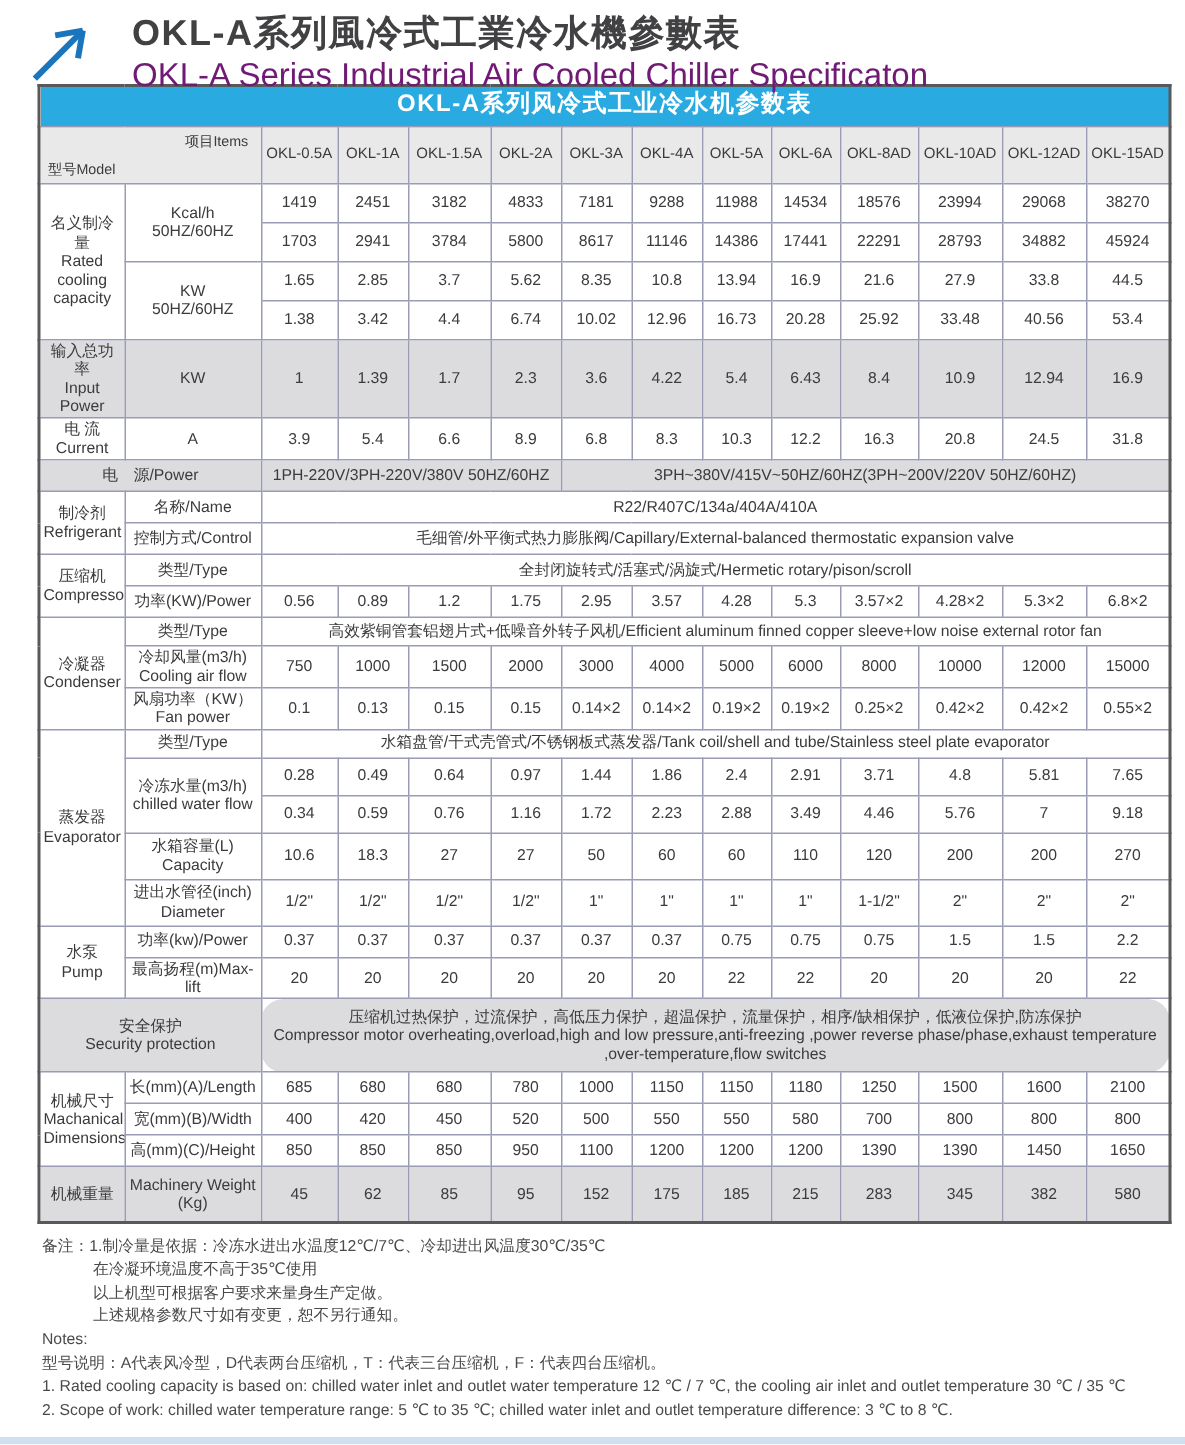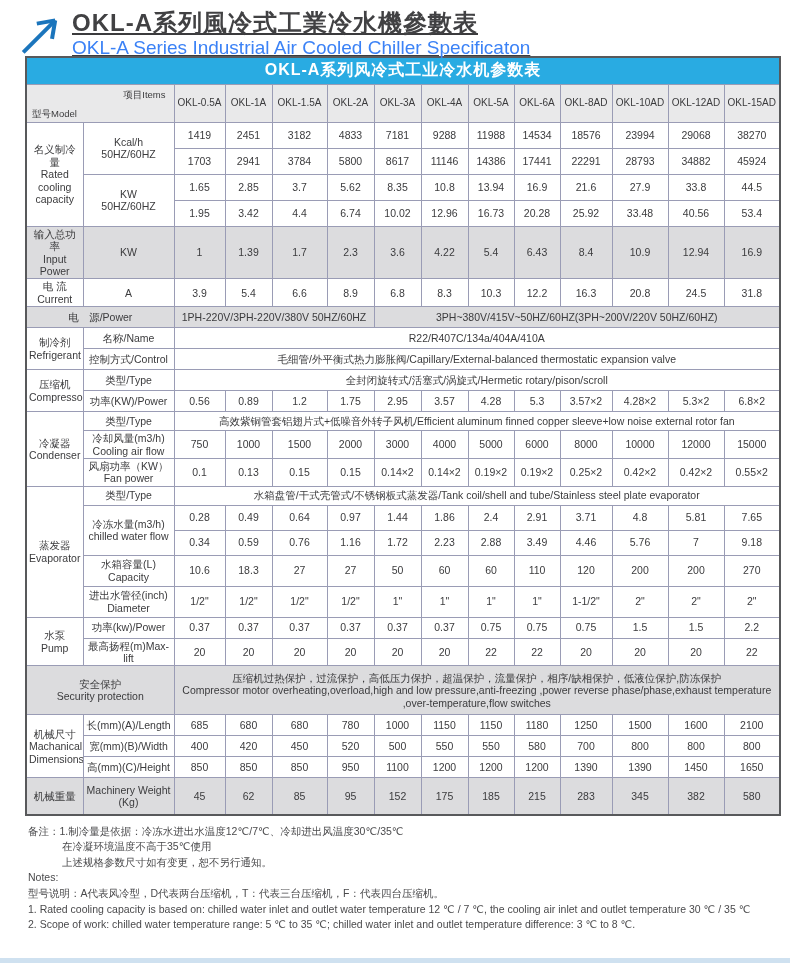--- a/index.html
+++ b/index.html
@@ -14,23 +14,23 @@
   }
   *{box-sizing:border-box;}
   html,body{margin:0;padding:0;}
   body{
     width:790px;height:963px;position:relative;background:#ffffff;
     font-family:"Liberation Sans","DejaVu Sans",sans-serif;color:var(--ink);
     overflow:hidden;
   }
   .page-header{display:flex;align-items:flex-start;padding:10px 0 0 16px;height:52px;}
   .brand-arrow{width:48px;height:48px;flex:0 0 auto;}
-  .titles{margin-left:8px;text-decoration:underline;}
+  .titles{margin-left:24px;}
   .title-zh{margin:0;font-size:24px;font-weight:700;letter-spacing:1px;color:#414143;line-height:1.1;}
-  .title-en{margin:1px 0 0 0;font-size:19px;font-weight:500;color:#3b82f6;line-height:1.15;}
+  .title-en{margin:1px 0 0 0;font-size:22px;font-weight:500;color:#701a75;line-height:1.15;}
 
   table.spec{
     border-collapse:collapse;table-layout:fixed;
     width:754px;margin:4px 0 0 25px;
     border:2px solid var(--outer);
     padding-left:40px;
   }
   table.spec td{
     border:1px solid var(--border);
     text-align:center;vertical-align:middle;
@@ -46,21 +46,21 @@
     position:relative;padding:0;
     background-image:linear-gradient(to bottom right,
       transparent calc(50% - 0.7px), var(--border) calc(50% - 0.7px),
       var(--border) calc(50% + 0.7px), transparent calc(50% + 0.7px));
   }
   td.diag .diag-model{position:absolute;left:5px;bottom:3px;font-size:9.5px;}
   td.diag .diag-items{position:absolute;right:8px;top:4px;font-size:9.5px;}
   tr.shaded td{background:var(--shade);}
   td.lab{font-size:10px;}
   td.cat{font-size:10px;}
-  td.left{text-align:left;padding:3px 8px;font-size:10px;line-height:1.45;}
+  td.left{text-align:left;padding:3px 8px;font-size:10px;line-height:1.45;border-radius:15px;}
   .notes{margin:8px 0 0 28px;font-size:10.5px;line-height:1.48;color:#4a4a4c;}
   .notes div{white-space:nowrap;}
   .ind2{padding-left:34px;}
   .bottom-bar{position:absolute;left:0;bottom:0;width:790px;height:5px;background:var(--bottombar);}
 </style>
 </head>
 <body>
 
 <div class="page">
 
@@ -159,21 +159,21 @@
           <td>8.35</td>
           <td>10.8</td>
           <td>13.94</td>
           <td>16.9</td>
           <td>21.6</td>
           <td>27.9</td>
           <td>33.8</td>
           <td>44.5</td>
         </tr>
         <tr style="height: 26px;">
-          <td>1.95</td>
+          <td>1.38</td>
           <td>3.42</td>
           <td>4.4</td>
           <td>6.74</td>
           <td>10.02</td>
           <td>12.96</td>
           <td>16.73</td>
           <td>20.28</td>
           <td>25.92</td>
           <td>33.48</td>
           <td>40.56</td>
@@ -457,20 +457,21 @@
           <td>345</td>
           <td>382</td>
           <td>580</td>
         </tr>
       </tbody>
   </table>
 
   <div class="notes" id="notes">
       <div>备注：1.制冷量是依据：冷冻水进出水温度12℃/7℃、冷却进出风温度30℃/35℃</div>
       <div class="ind2">在冷凝环境温度不高于35℃使用</div>
+      <div class="ind2">以上机型可根据客户要求来量身生产定做。</div>
       <div class="ind2">上述规格参数尺寸如有变更，恕不另行通知。</div>
       <div>Notes:</div>
       <div>型号说明：A代表风冷型，D代表两台压缩机，T：代表三台压缩机，F：代表四台压缩机。</div>
       <div>1. Rated cooling capacity is based on: chilled water inlet and outlet water temperature 12 ℃ / 7 ℃, the cooling air inlet and outlet temperature 30 ℃ / 35 ℃</div>
       <div>2. Scope of work: chilled water temperature range: 5 ℃ to 35 ℃; chilled water inlet and outlet temperature difference: 3 ℃ to 8 ℃.</div>
     </div>
 
   <div class="bottom-bar"></div>
 </div>
 

